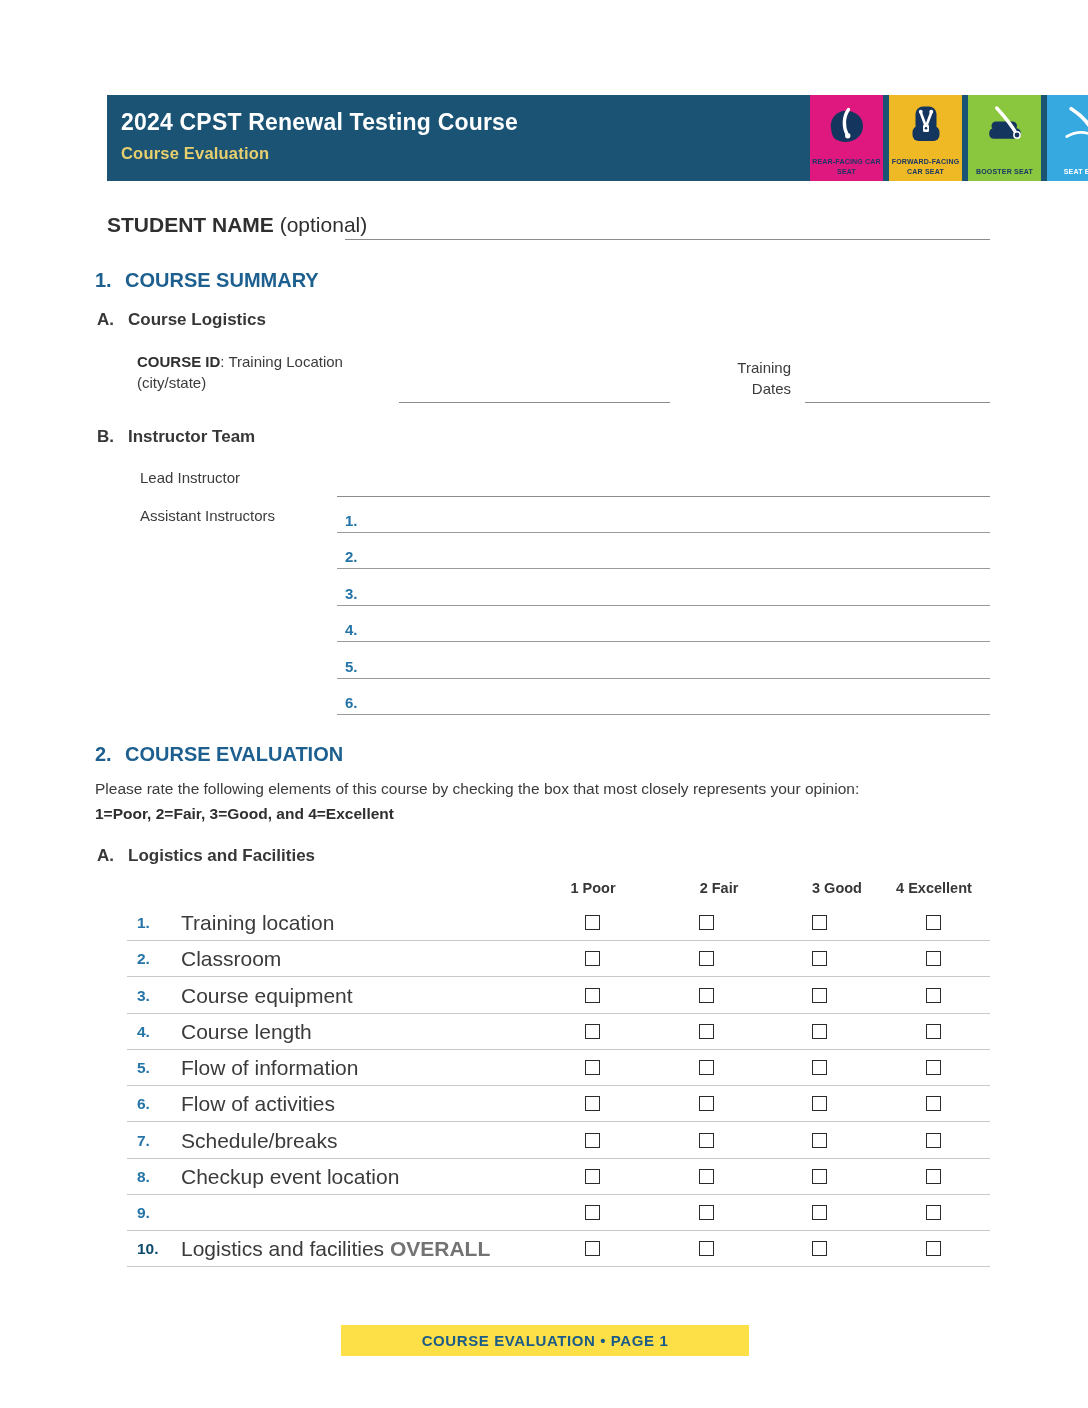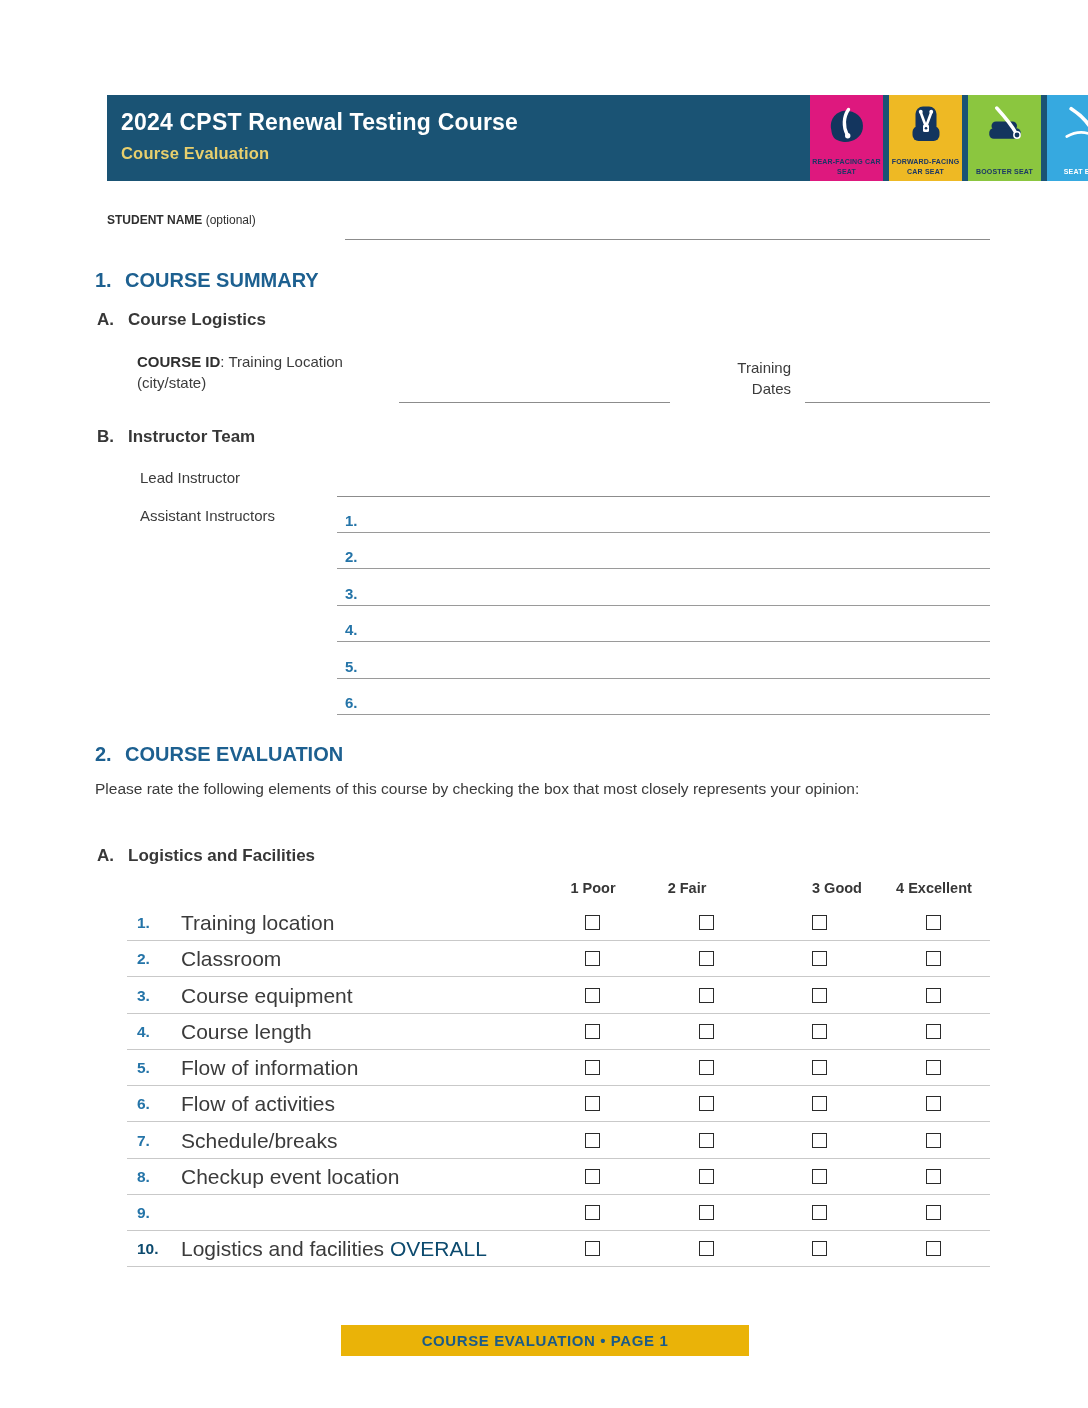--- a/index.html
+++ b/index.html
@@ -23,33 +23,33 @@
     font-size:7px; font-weight:bold; line-height:1.35; letter-spacing:.2px; text-transform:uppercase;
   }
 
   
   .fill-line { position:absolute; height:0; border-bottom:1px solid #8c8c8c; cursor:text; }
   .label-15 { font-size:15px; }
   .h-blue { font-size:20px; font-weight:bold; display:flex; }
   .h-blue .h-num { width:30px; }
   .h-sub { font-size:17px; font-weight:bold; color:#373737; display:flex; }
   .h-sub .h-letter { width:31px; }
-  .student-line-label { font-size:12px; color:#2f2f2f; }
+  .student-line-label { font-size:21px; color:#2f2f2f; }
   .student-line-label b { font-weight:bold; }
 
   
   .inst-row { position:absolute; left:337px; width:653px; height:28px; border-bottom:1px solid #9a9a9a; }
   .inst-num { position:absolute; left:8px; bottom:3px; font-size:15px; font-weight:bold; }
 
   
   .col-head { position:absolute; width:110px; text-align:center; font-size:14.5px; font-weight:bold; color:#373737; }
   .eval-row { position:absolute; left:127px; width:863px; height:36px; border-bottom:1px solid #c9c9c9; }
   .eval-num { position:absolute; left:10px; top:0; width:33px; line-height:36px; font-size:15.5px; font-weight:bold; }
   .eval-label { position:absolute; left:54px; top:0; line-height:36px; font-size:21px; color:#3b3b3b; white-space:nowrap; }
-  .eval-label b { font-weight:normal; color:#0c4a6e; }
+  .eval-label b { font-weight:bold; color:#737373; }
   .cbx { position:absolute; top:10px; width:15px; height:15px; border:1.6px solid #2b2b2b; background:#fff; cursor:pointer; }
   .cbx.c1 { left:458px; } .cbx.c2 { left:572px; } .cbx.c3 { left:685px; } .cbx.c4 { left:799px; }
 
   .intro-line1 { font-size:15.5px; }
   .intro-line2 { font-size:15.5px; font-weight:bold; color:#2f2f2f; margin-top:7px; }
 
   .footer-bar {
     left:341px; top:1325px; width:408px; height:31px;
     display:flex; align-items:center; justify-content:center;
     font-size:15px; font-weight:bold; letter-spacing:.6px;
@@ -163,29 +163,30 @@
     <span class="inst-num" style="color: rgb(36, 116, 168);">6.</span>
   </div>
 
   <div class="abs h-blue" style="left: 95px; top: 743px; color: rgb(29, 96, 144);">
     <span class="h-num">2.</span>
     <span>COURSE EVALUATION</span>
   </div>
 
   <div class="abs" style="left:95px; top:780px; width:900px;">
     <div class="intro-line1">Please rate the following elements of this course by checking the box that most closely represents your opinion:</div>
+    <div class="intro-line2">1=Poor, 2=Fair, 3=Good, and 4=Excellent</div>
   </div>
 
   <div class="abs h-sub" style="left:97px; top:846px;">
     <span class="h-letter">A.</span>
     <span>Logistics and Facilities</span>
   </div>
 
   <div class="col-head" style="left:538px; top:880px;">1 Poor</div>
-  <div class="col-head" style="left:632px; top:880px;text-align:center;">2 Fair</div>
+  <div class="col-head" style="left:664px; top:880px;text-align:center;">2 Fair</div>
   <div class="col-head" style="left:782px; top:880px;">3 Good</div>
   <div class="col-head" style="left:879px; top:880px;">4 Excellent</div>
 
   <div class="eval-row" style="top:905px;">
     <span class="eval-num" style="color: rgb(36, 116, 168);">1.</span>
     <span class="eval-label"><span>Training location</span><b></b></span>
     <span class="cbx c1"></span>
     <span class="cbx c2"></span>
     <span class="cbx c3"></span>
     <span class="cbx c4"></span>
@@ -255,17 +256,17 @@
   </div>
   <div class="eval-row" style="top:1231px;">
     <span class="eval-num" style="color: #0c4a6e;">10.</span>
     <span class="eval-label"><span>Logistics and facilities </span><b>OVERALL</b></span>
     <span class="cbx c1"></span>
     <span class="cbx c2"></span>
     <span class="cbx c3"></span>
     <span class="cbx c4"></span>
   </div>
 
-  <div class="abs footer-bar" style="background-color: #eab308;">
+  <div class="abs footer-bar" style="background-color: #fde047;">
     <span style="color: rgb(27, 91, 136);">COURSE EVALUATION • PAGE 1</span>
   </div>
 
 </div>
 
 </body></html>

